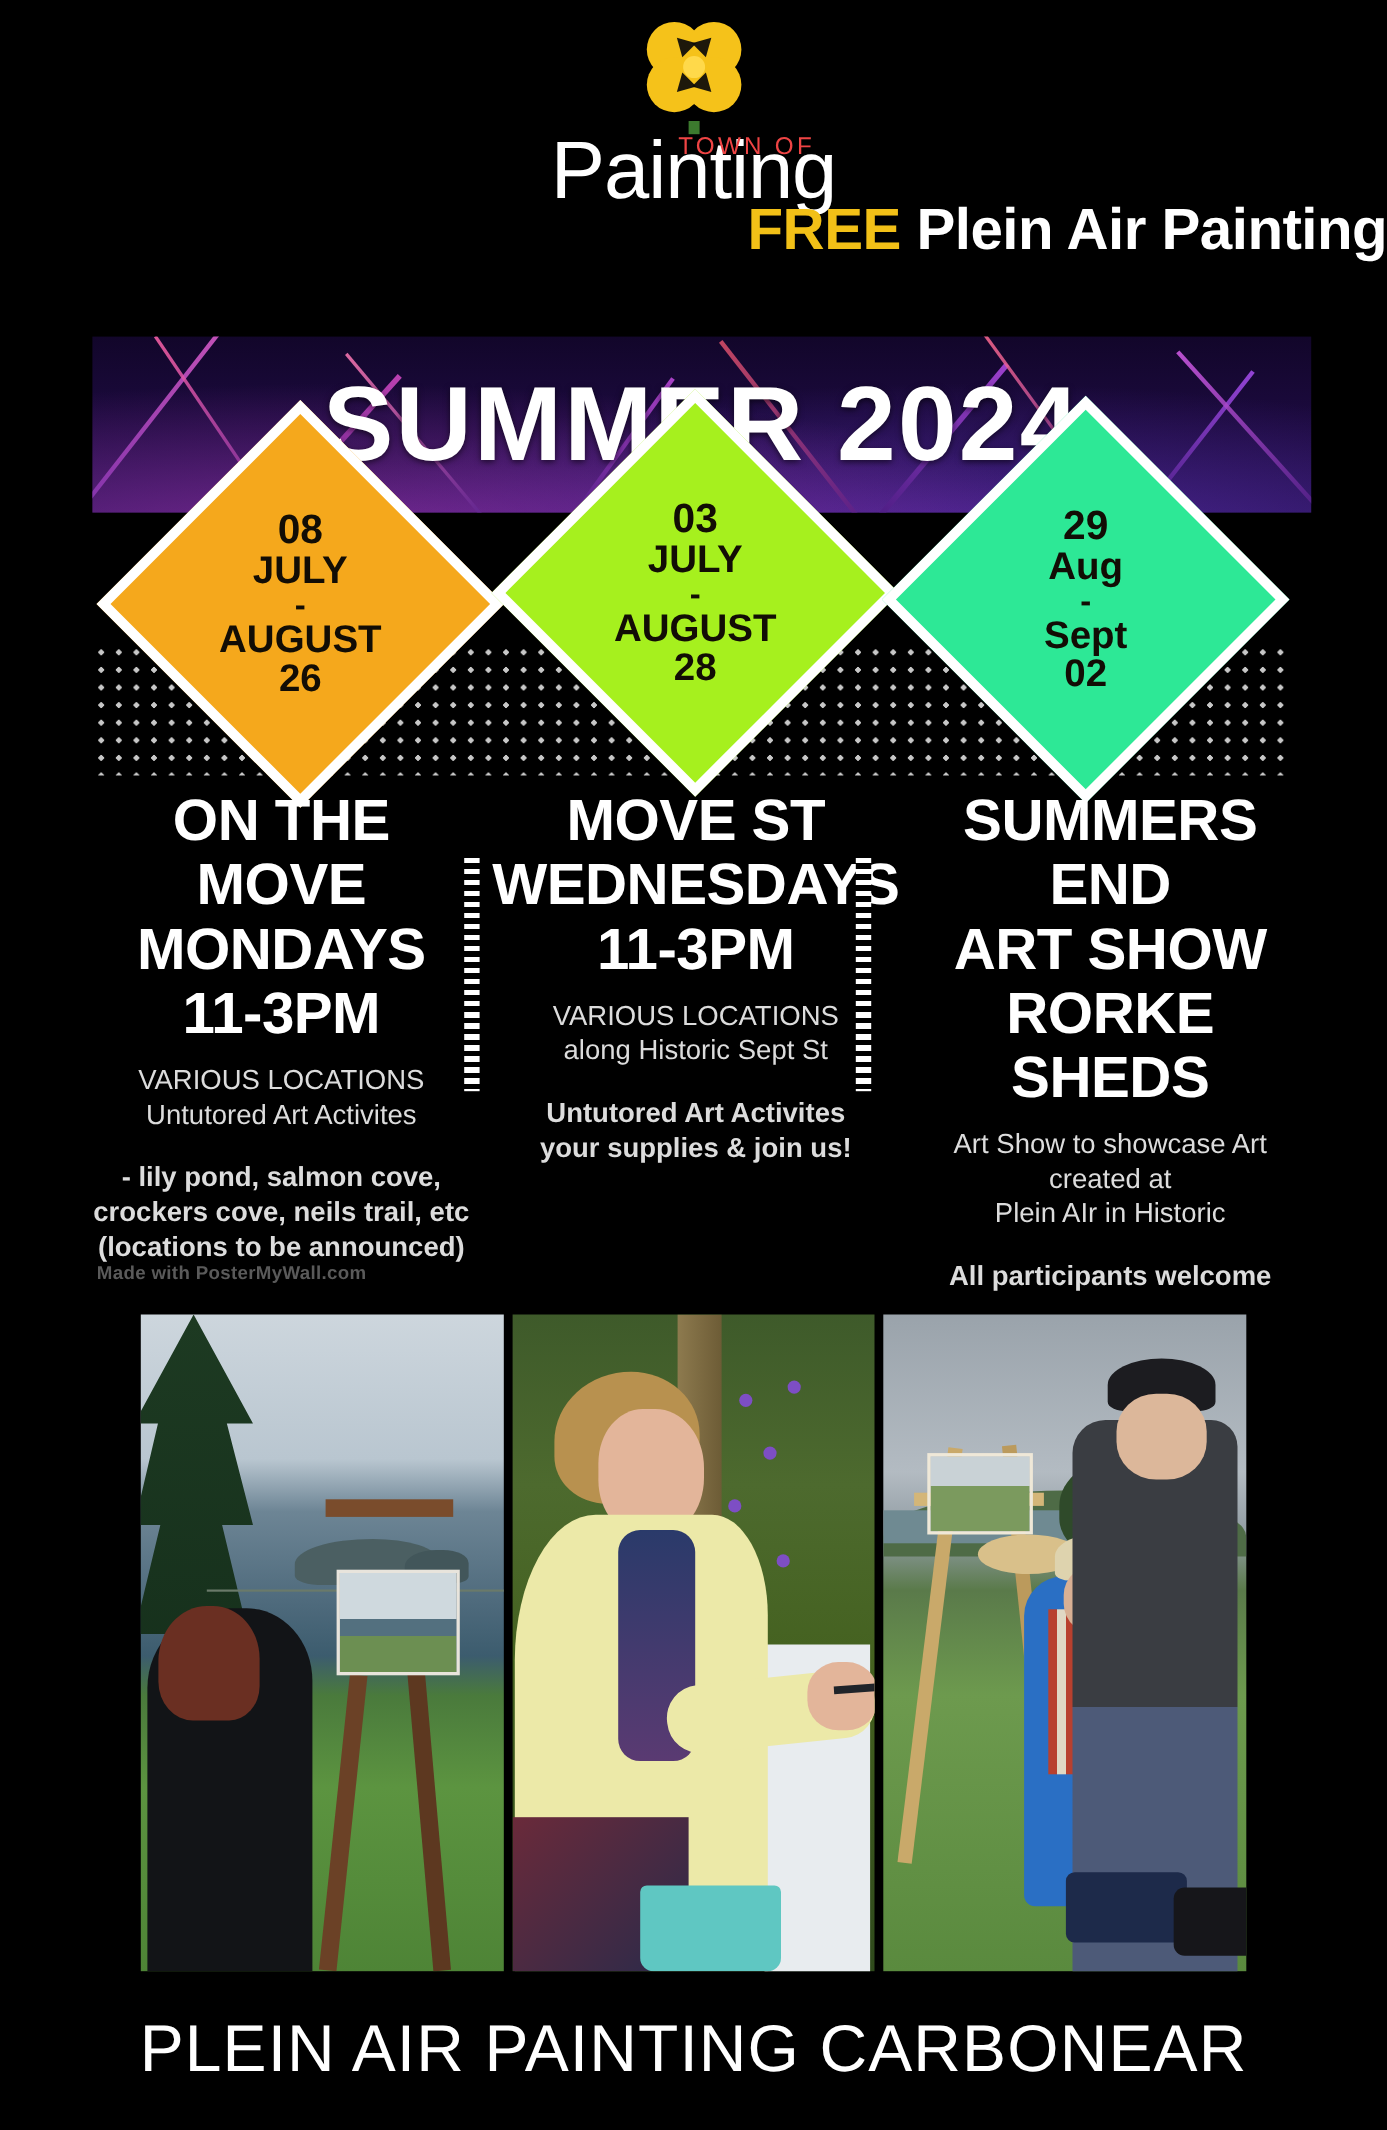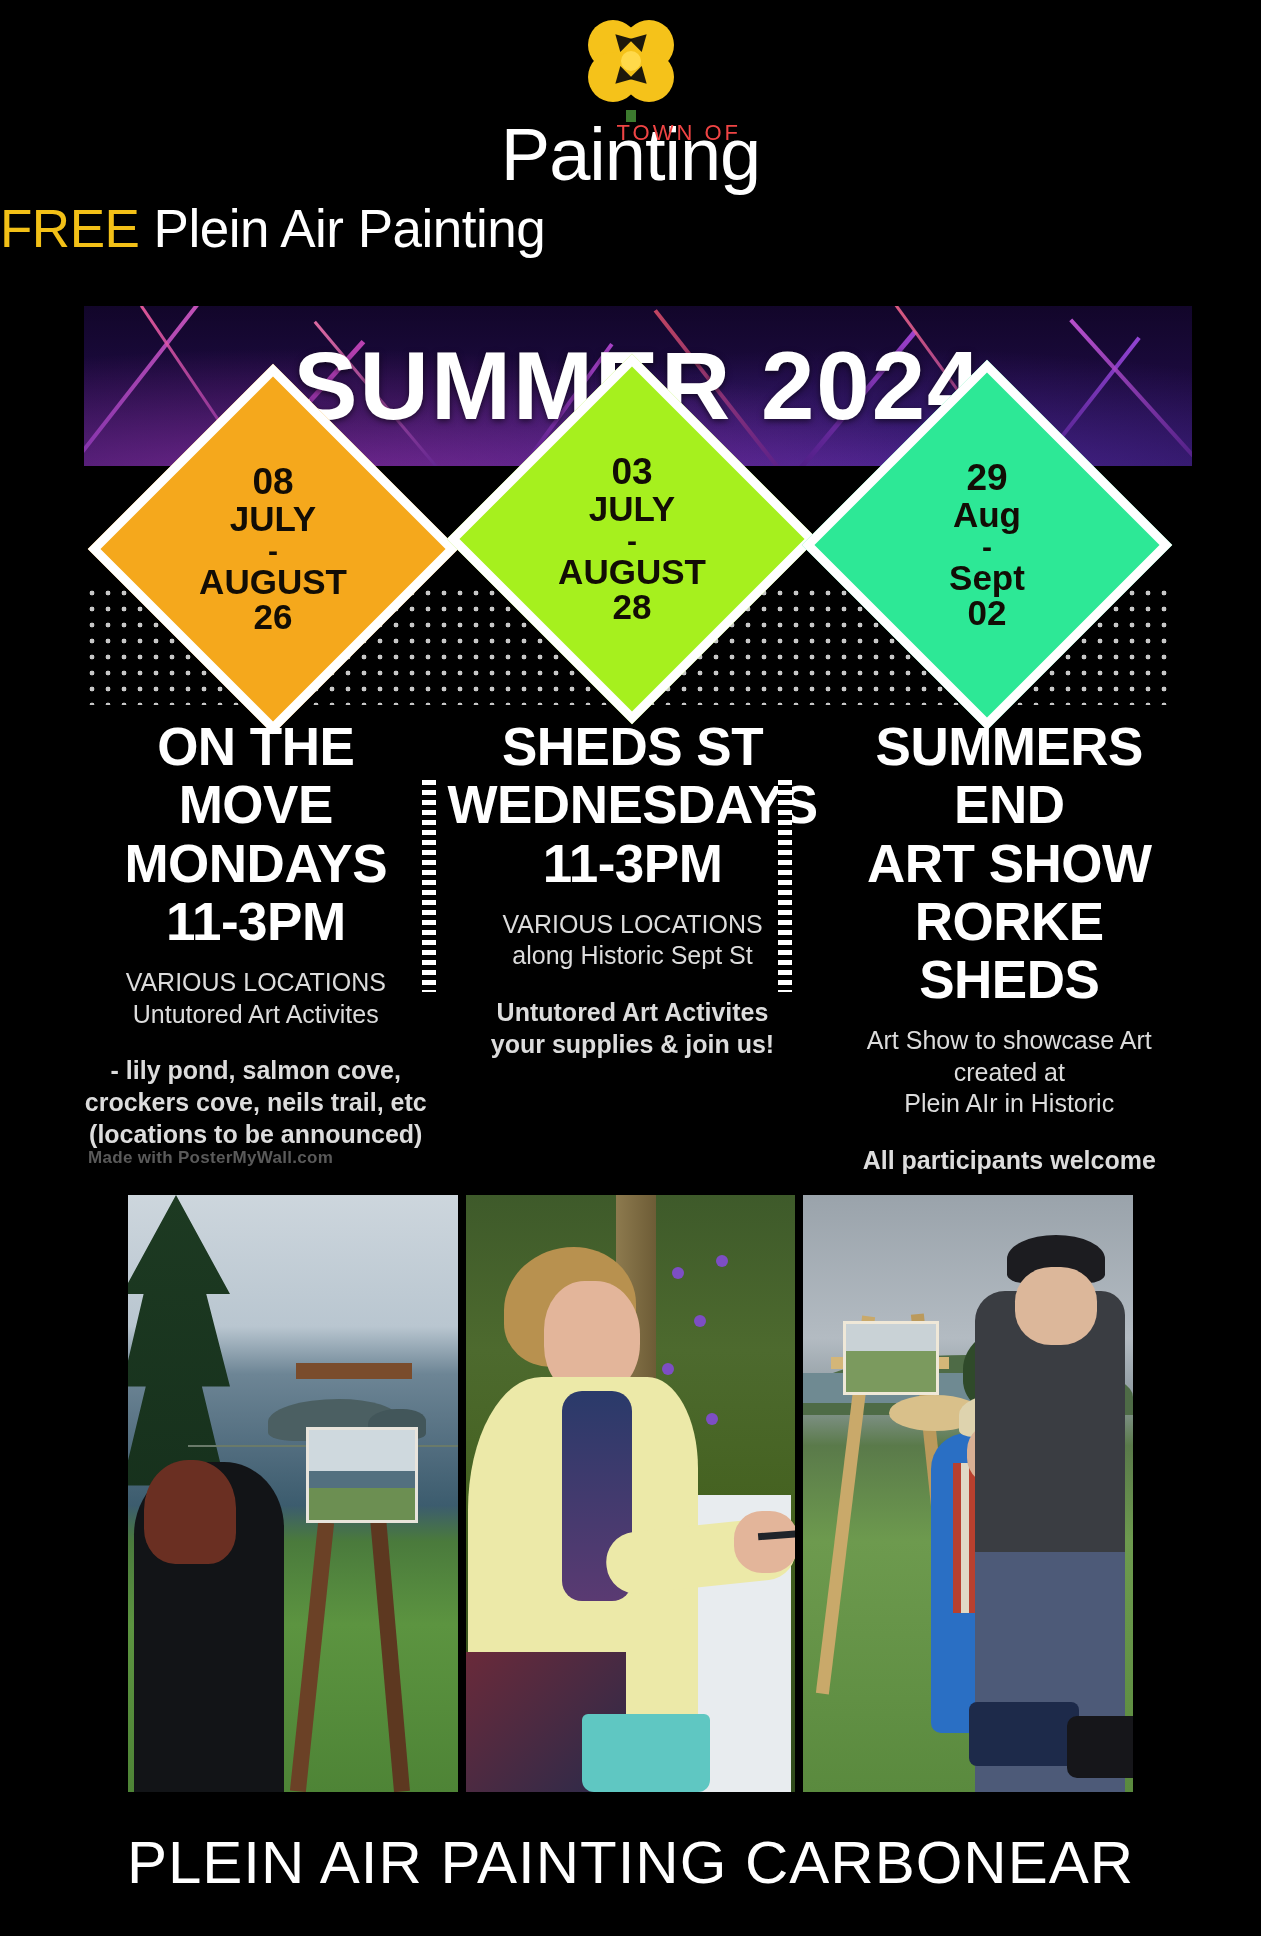--- a/index.html
+++ b/index.html
@@ -60,23 +60,22 @@
     color: #ef4444; font-size: 22px; letter-spacing: 3px; font-weight: 400;
   }
   .carbonear {
     color: #fff; font-size: 74px; font-weight: 300; letter-spacing: -1px;
     line-height: 1.0;
   }
 
   
   .free-line {
     position: absolute; left: 0; top: 178px; width: 100%;
-    text-align: left; font-size: 53px; font-weight: 400;
+    text-align: right; font-size: 53px; font-weight: 700;
     letter-spacing: -0.5px;
-    margin-top: 20px;
   }
   .free-line .free { color: #F2C017; }
   .free-line .rest { color: #ffffff; }
 
   
   .summer-banner {
     position: absolute; left: 84px; top: 306px;
     width: 1108px; height: 160px;
     overflow: hidden;
     background:
@@ -454,21 +453,21 @@
       </div>
       <div class="col-body">
         <div>- lily pond, salmon cove,</div>
         <div>crockers cove, neils trail, etc</div>
         <div>(locations to be announced)</div>
       </div>
     </div>
 
     <div class="col">
       <div class="col-head">
-        <div>SHEDS ST</div>
+        <div>MOVE ST</div>
         <div>WEDNESDAYS</div>
         <div>11-3PM</div>
       </div>
       <div class="col-sub">
         <div>VARIOUS LOCATIONS</div>
         <div>along Historic Sept St</div>
       </div>
       <div class="col-body">
         <div>Untutored Art Activites</div>
         <div>your supplies &amp; join us!</div>

